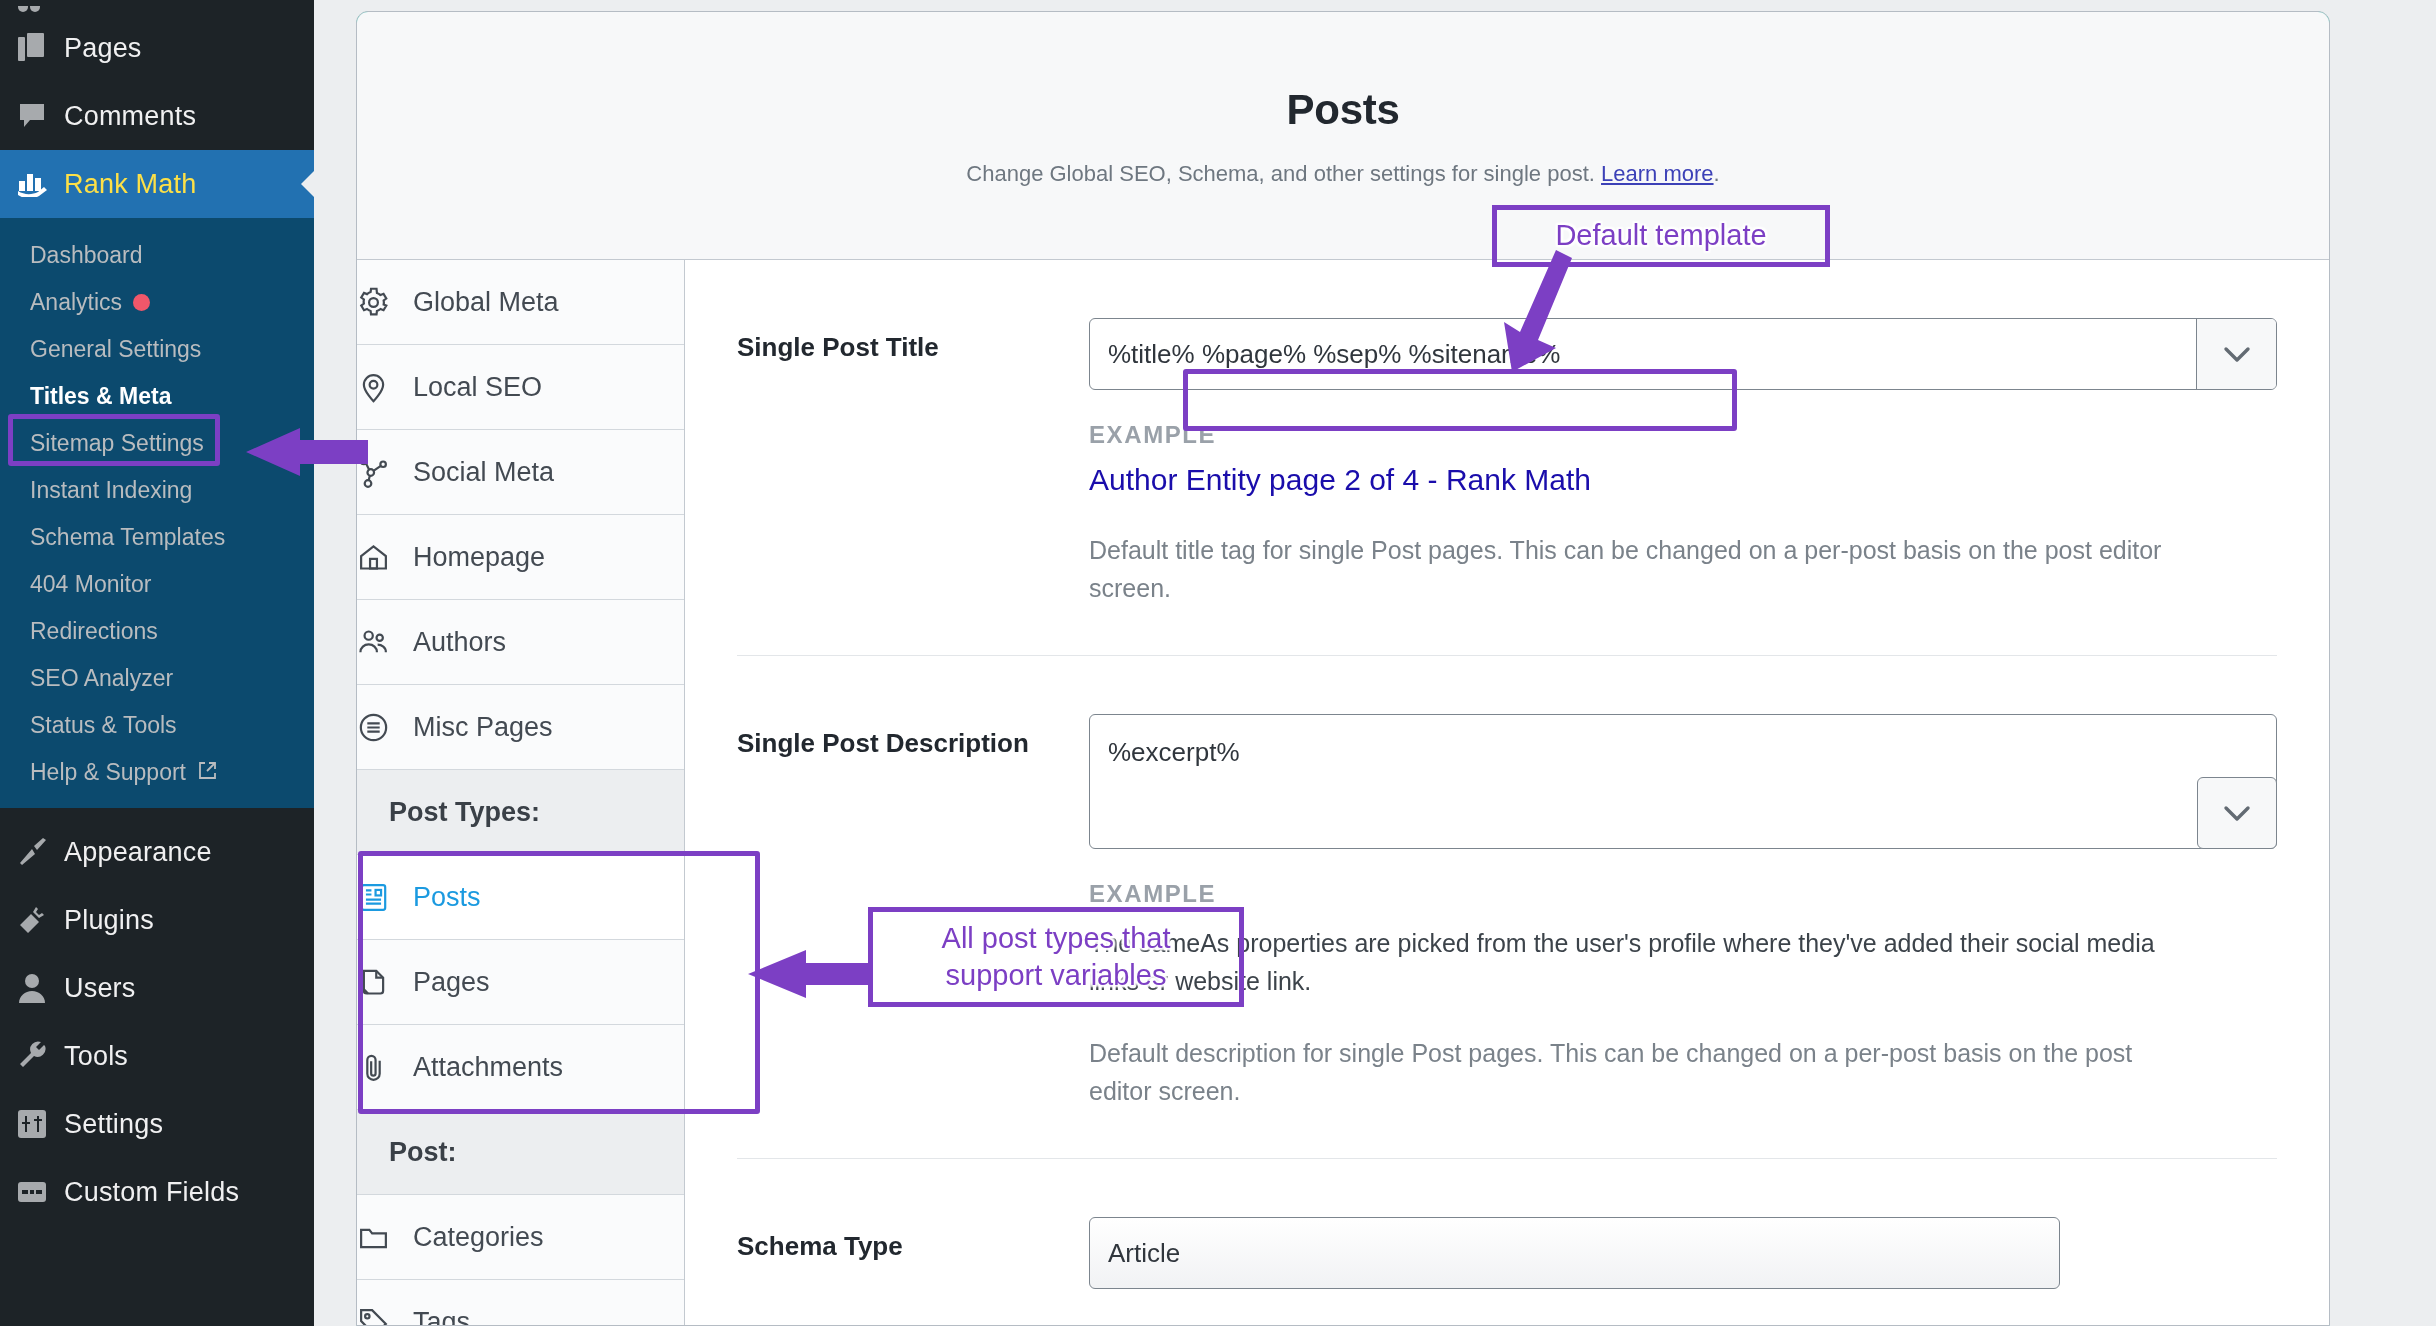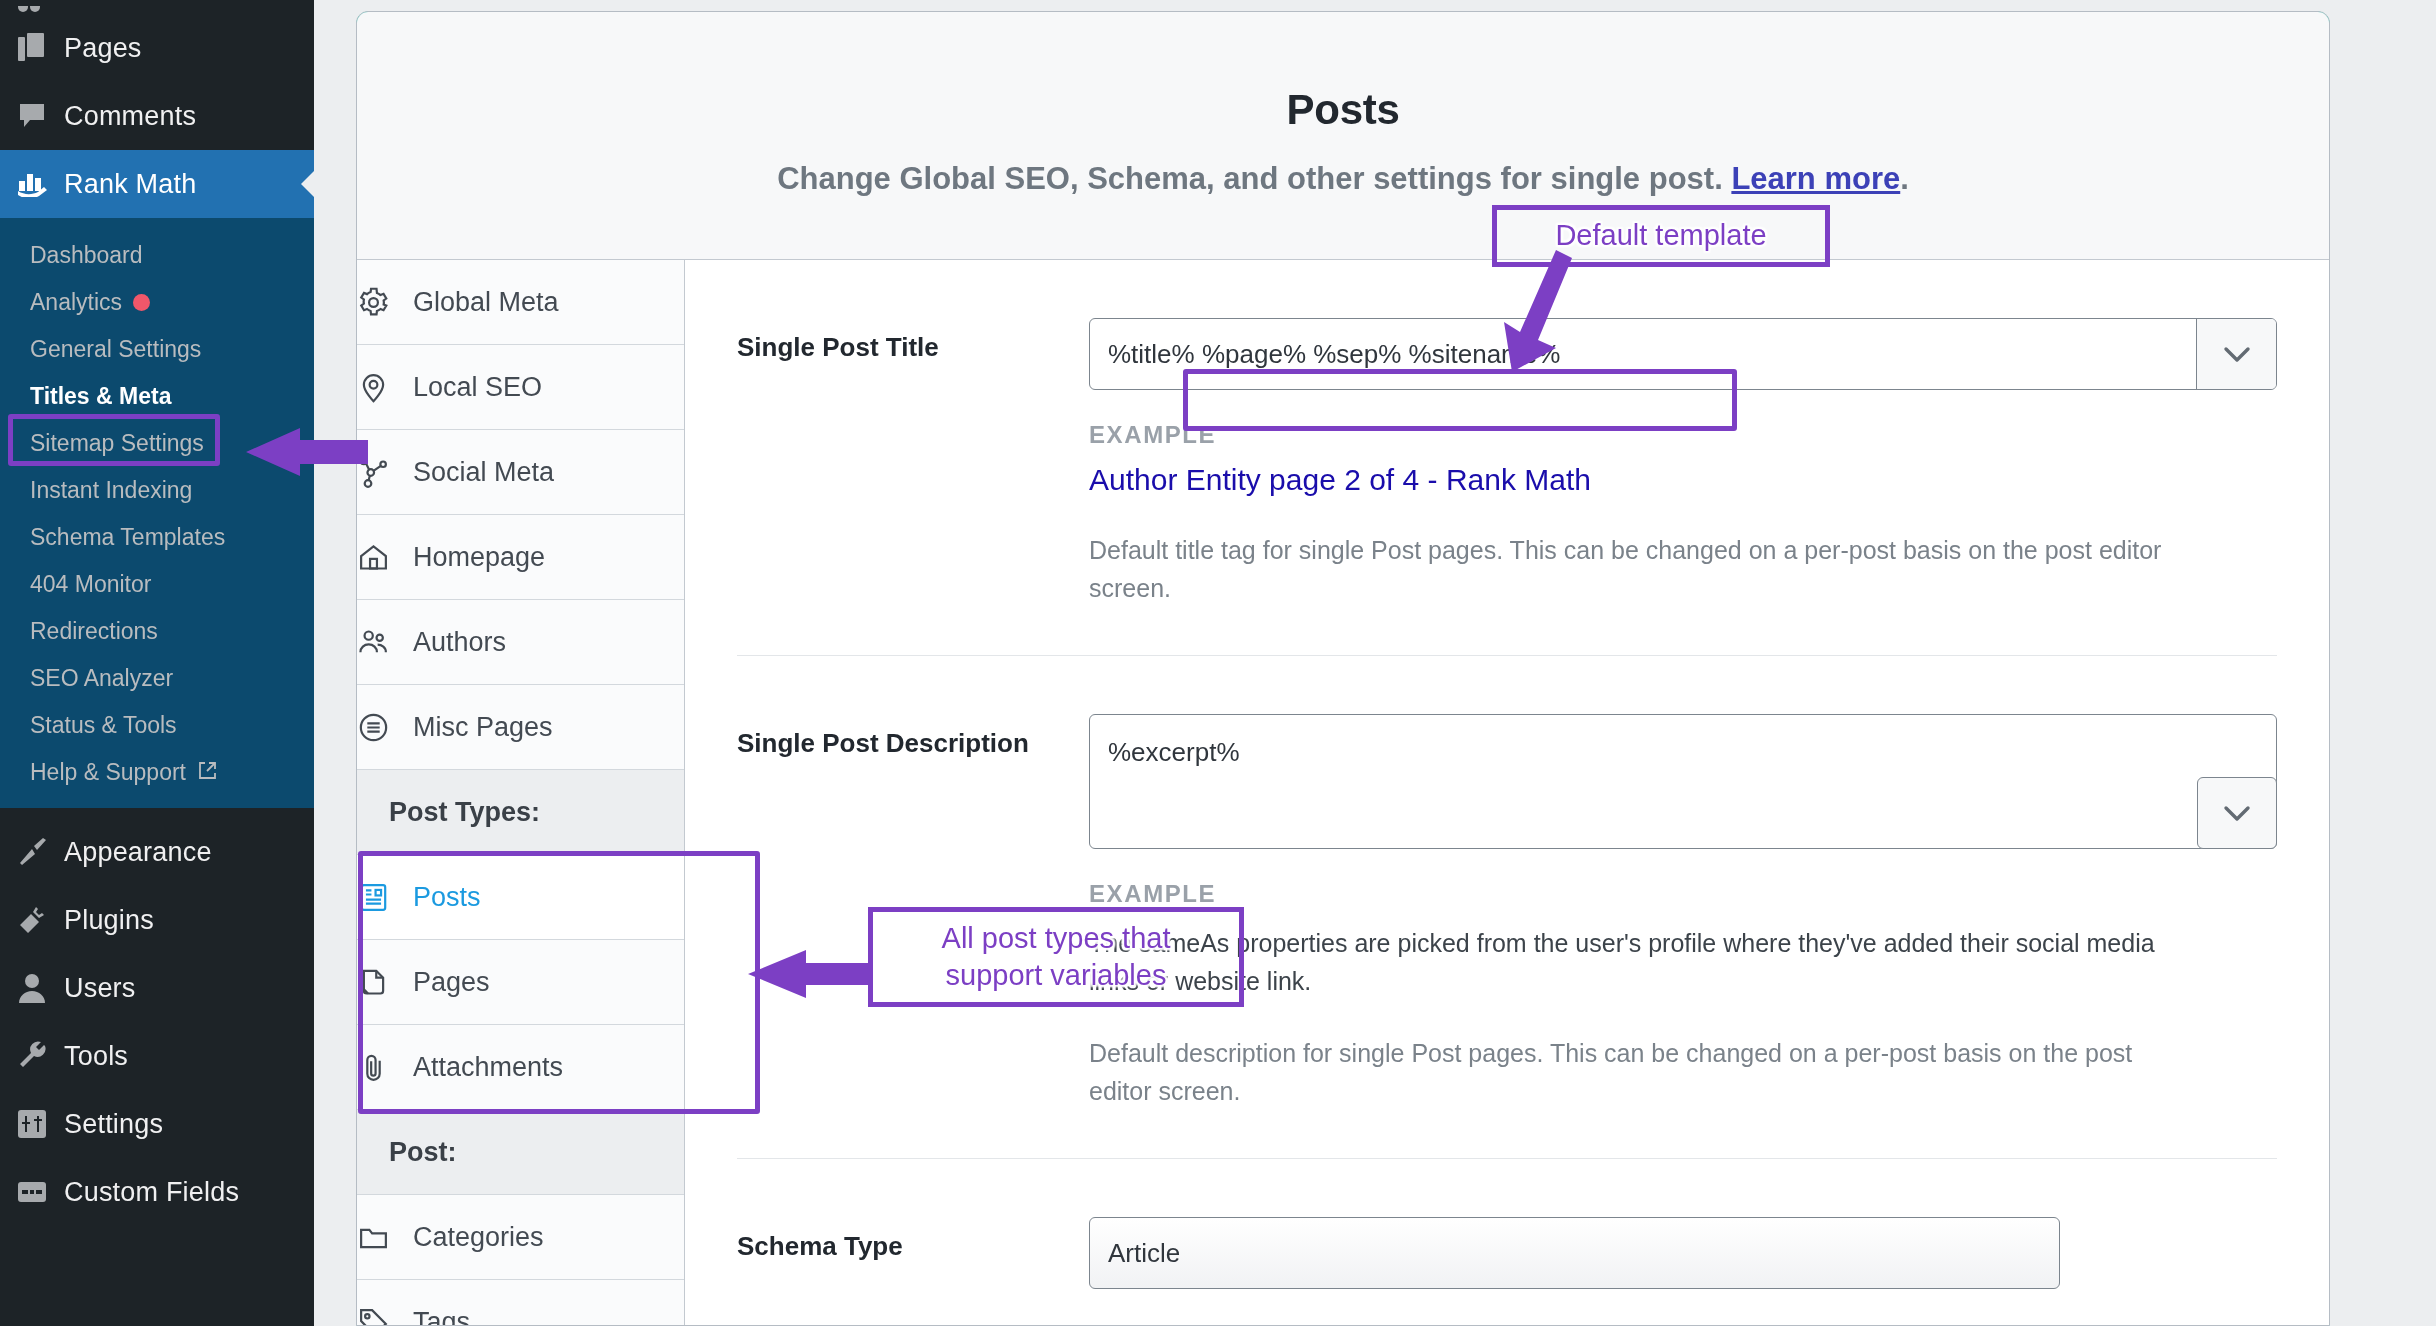--- a/index.html
+++ b/index.html
@@ -29,21 +29,21 @@
     letter-spacing: .2px;
   }
   .wp-item .wp-ico {
     width: 46px; min-width: 46px; height: 36px;
     display: flex; align-items: center; justify-content: flex-start;
     color: #a7aaad;
   }
   .wp-item .wp-ico svg { display:block; }
   .wp-item.active {
     background: #2271b1;
-    color: #ffffff;
+    color: #fde047;
     position: relative;
   }
   .wp-item.active .wp-ico { color: #fff; }
   .wp-item.active::after {
     content: "";
     position: absolute; right: -1px; top: 50%;
     margin-top: -14px;
     border-style: solid;
     border-width: 14px 14px 14px 0;
     border-color: transparent #eceef0 transparent transparent;
@@ -94,23 +94,22 @@
     padding-top: 74px;
   }
   #page-title {
     font-size: 42px;
     font-weight: bold;
     color: #22282f;
     letter-spacing: -.3px;
   }
   #page-subtitle {
     margin-top: 27px;
-    font-size: 31px;
+    font-size: 22px;
     color: #6e7780;
-    font-weight: bold;
   }
   #page-subtitle a { color: #3c41b7; text-decoration: underline; }
 
   #card-body { display: flex; height: 1066px; }
 
   
   #tab-nav {
     width: 328px; min-width: 328px;
     border-right: 1px solid #c3c9d0;
     background: #fafbfc;

